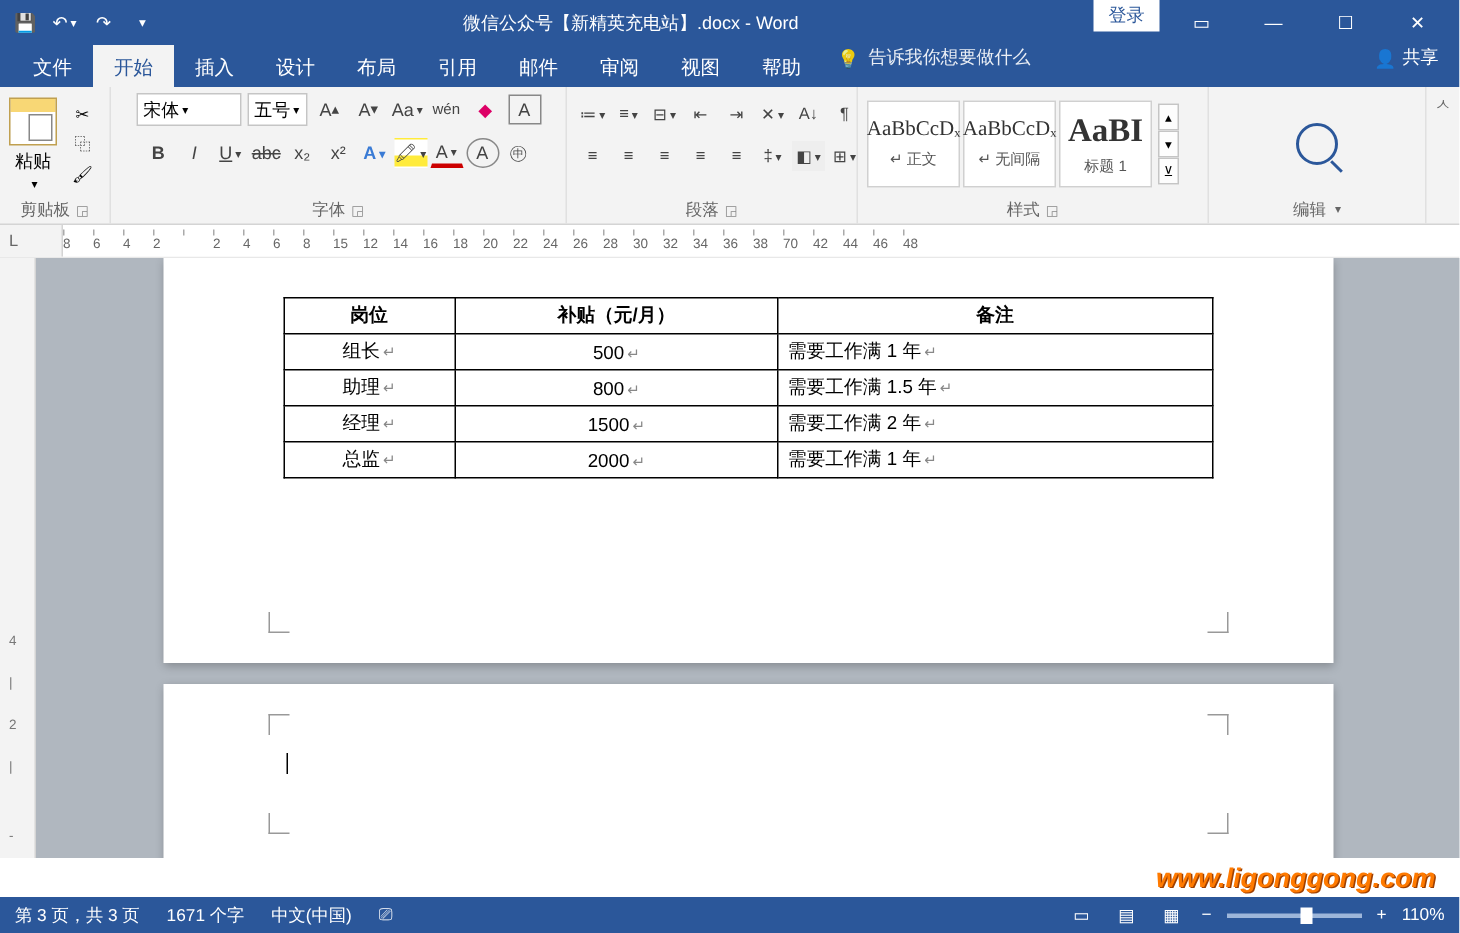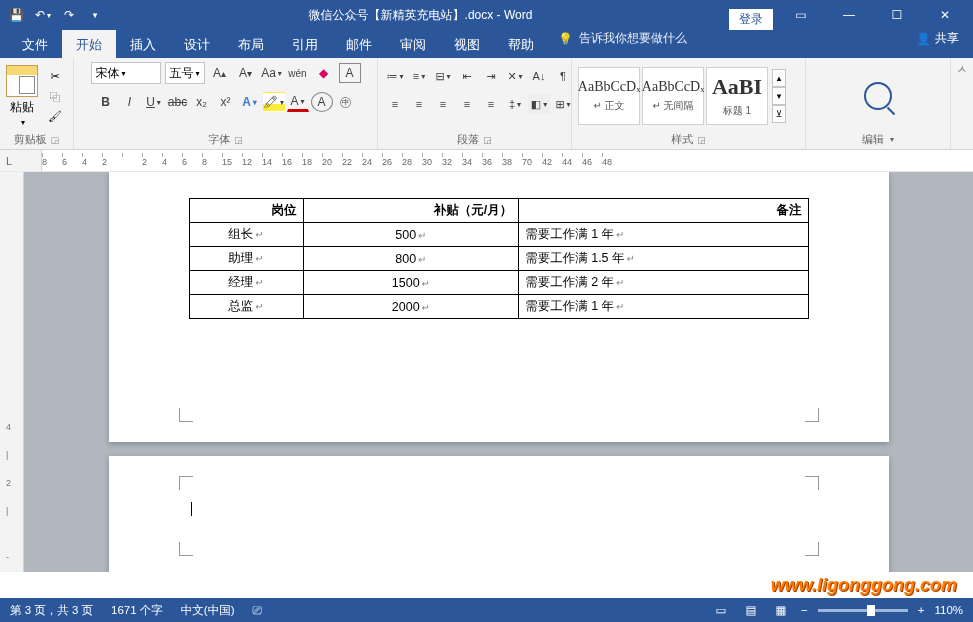--- a/index.html
+++ b/index.html
@@ -1,21 +1,21 @@
 <!DOCTYPE html>
 <html><head>
 <meta charset="utf-8">
 <style>
 * { margin: 0; padding: 0; box-sizing: border-box; font-family: "Microsoft YaHei", "SimSun", sans-serif; }
 body { width: 973px; height: 622px; background: #fff; overflow: hidden; position: relative; }
 .titlebar { height: 30px; background: #2b579a; display: flex; align-items: center; color: #fff; font-size: 12px; }
 .qat { display: flex; gap: 12px; padding: 0 10px; align-items: center; }
 .qat-icon { width: 14px; height: 14px; display: inline-flex; align-items: center; justify-content: center; }
 .title { flex: 1; text-align: center; }
-.win-controls { display: flex; align-items: flex-end; gap: 8px; padding-right: 8px; }
+.win-controls { display: flex; align-items: flex-start; gap: 8px; padding-right: 8px; }
 .login-btn { background: #fff; color: #2b579a; padding: 2px 10px; font-size: 12px; border: none; }
 .win-btn { width: 40px; height: 30px; display: flex; align-items: center; justify-content: center; color: #fff; }
 .tabs { height: 28px; background: #2b579a; display: flex; align-items: flex-start; color: #fff; font-size: 13px; padding-left: 8px; }
 .tab { padding: 6px 14px; cursor: pointer; }
 .tab.active { background: #f3f3f3; color: #2b579a; }
 .tell-me { display: flex; align-items: center; gap: 6px; margin-left: 10px; opacity: .9; font-size: 12px; }
 .share { margin-left: auto; padding-right: 14px; font-size: 12px; display: flex; align-items: center; gap: 4px; }
 .ribbon { height: 92px; background: #f3f3f3; border-bottom: 1px solid #d4d4d4; display: flex; }
 .group { border-right: 1px solid #e0e0e0; display: flex; flex-direction: column; padding: 4px 6px 2px; }
 .group-body { flex: 1; display: flex; align-items: center; gap: 4px; }
@@ -49,21 +49,21 @@
 .doc-area { height: 400px; background: #b0b7bf; overflow: auto; position: relative; display: flex; }
 .vruler { width: 24px; background: #f3f3f3; border-right: 1px solid #d4d4d4; position: relative; }
 .vruler-marks { position: absolute; bottom: 10px; left: 6px; font-size: 9px; color: #777; display: flex; flex-direction: column; gap: 18px; }
 .pages { flex: 1; padding: 0 22px; }
 .page { background: #fff; width: 780px; margin: 0 auto 14px; box-shadow: 0 2px 6px rgba(0,0,0,.25); position: relative; }
 .page1 { height: 270px; padding: 26px 80px 30px; }
 .page2 { height: 120px; padding: 40px 80px; }
 .caption { font-size: 12px; font-family: "SimSun"; margin-bottom: 4px; }
 .tbl { border-collapse: collapse; width: 100%; font-size: 12.5px; font-family: "SimSun"; }
 .tbl th, .tbl td { border: 1px solid #000; padding: 3px 6px; }
-.tbl th { font-weight: bold; text-align: right; }
+.tbl th { font-weight: bold; text-align: center; }
 .tbl td.c { text-align: center; }
 .cell-mark { color: #888; font-size: 10px; margin-left: 2px; }
 .corner { position: absolute; width: 14px; height: 14px; }
 .corner.bl { bottom: 20px; left: 70px; border-left: 1px solid #999; border-bottom: 1px solid #999; }
 .corner.br { bottom: 20px; right: 70px; border-right: 1px solid #999; border-bottom: 1px solid #999; }
 .corner.tl { top: 20px; left: 70px; border-left: 1px solid #999; border-top: 1px solid #999; }
 .corner.tr { top: 20px; right: 70px; border-right: 1px solid #999; border-top: 1px solid #999; }
 .cursor-line { position: absolute; top: 46px; left: 82px; width: 1px; height: 14px; background: #000; }
 .statusbar { position: absolute; bottom: 0; left: 0; right: 0; height: 24px; background: #2b579a; color: #fff; font-size: 11.5px; display: flex; align-items: center; padding: 0 10px; gap: 18px; }
 .status-right { margin-left: auto; display: flex; align-items: center; gap: 10px; }

